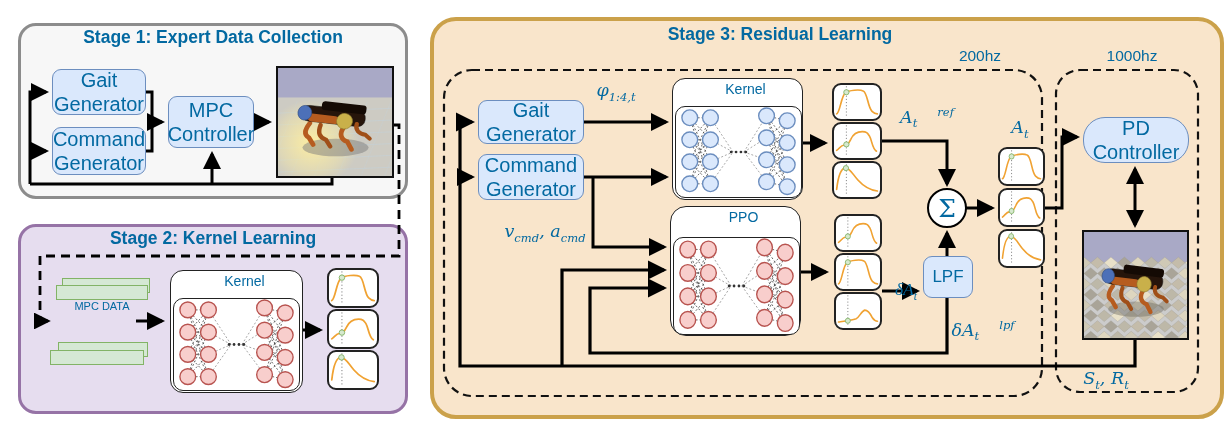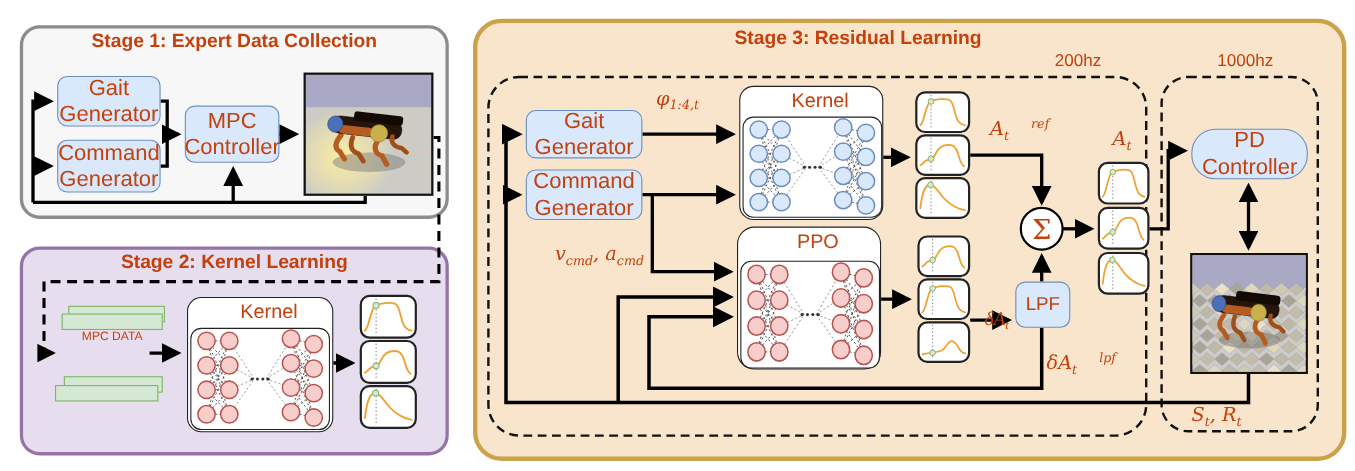--- a/index.html
+++ b/index.html
@@ -1,28 +1,28 @@
 <!DOCTYPE html>
 <html style="--blue-box-fill: #DAE8FC; --blue-box-stroke: #6C8EBF; --green-fill: #D5E8D4; --green-stroke: #82B366; --pink-node-fill: #F8CECC; --pink-node-stroke: #B85450; --blue-node-fill: #DAE8FC; --blue-node-stroke: #6C8EBF; --curve-orange: #F0A232; --marker-green-fill: #D7E9CF; --marker-green-stroke: #82B366; --stage1-fill: #F7F7F7; --stage1-border: #8C8C8C; --stage2-fill: #E6DDEF; --stage2-border: #9673A6; --stage3-fill: #F9E5CB; --stage3-border: #CBA14A; --line: #000000;"><head>
 <meta charset="utf-8">
 <style>
   html,body{margin:0;padding:0;background:#fff;}
   #canvas{position:relative;width:1232px;height:424px;background:#fff;
-          font-family:"Liberation Sans",sans-serif;color:#c2410c;overflow:hidden;}
+          font-family:"Liberation Sans",sans-serif;color:#0369a1;overflow:hidden;}
   .abs{position:absolute;box-sizing:border-box;}
   .panel{border-radius:18px;z-index:0;}
   #s1{left:18px;top:23px;width:390px;height:176px;background:var(--stage1-fill);border:3px solid var(--stage1-border);}
   #s2{left:18px;top:224px;width:390px;height:190px;background:var(--stage2-fill);border:3.5px solid var(--stage2-border);}
   #s3{left:430px;top:17px;width:794px;height:402px;background:var(--stage3-fill);border:4px solid var(--stage3-border);border-radius:26px;}
   .title{font-weight:bold;font-size:17.5px;text-align:center;z-index:3;white-space:nowrap;}
   .bluebox{background:var(--blue-box-fill);border:1.6px solid var(--blue-box-stroke);border-radius:9px;
            display:flex;align-items:center;justify-content:center;text-align:center;
            font-size:20px;line-height:1.22;z-index:3;}
   .netbox{background:#fff;border:1.8px solid #222;border-radius:13px;z-index:3;}
-  .netbox .nt{position:absolute;left:0;right:0;top:2px;text-align:center;font-size:18px;margin-left:16px;}
+  .netbox .nt{position:absolute;left:0;right:0;top:2px;text-align:center;font-size:14px;margin-left:16px;}
   .netbox .inner{position:absolute;background:#fff;border:1.8px solid #222;border-radius:10px;overflow:hidden;}
   .inner svg,.plot svg,.robot svg{display:block;width:100%;height:100%;}
   .plot{background:#fff;border:2px solid #222;border-radius:9px;z-index:3;overflow:hidden;}
   .robot{border:2.5px solid #111;z-index:3;overflow:hidden;background:#ccc;}
   .math{font-family:"DejaVu Serif",serif;font-style:italic;font-size:17.5px;text-align:center;z-index:4;white-space:nowrap;}
   .math sub{font-size:66%;}
   .math sup{font-size:66%;margin-left:20px;}
   .freq{font-size:15.5px;text-align:center;z-index:3;white-space:nowrap;}
   .sum{border-radius:50%;background:#fff;border:2.2px solid #000;display:flex;align-items:center;justify-content:center;
        font-family:"DejaVu Serif",serif;font-size:25px;z-index:3;}

